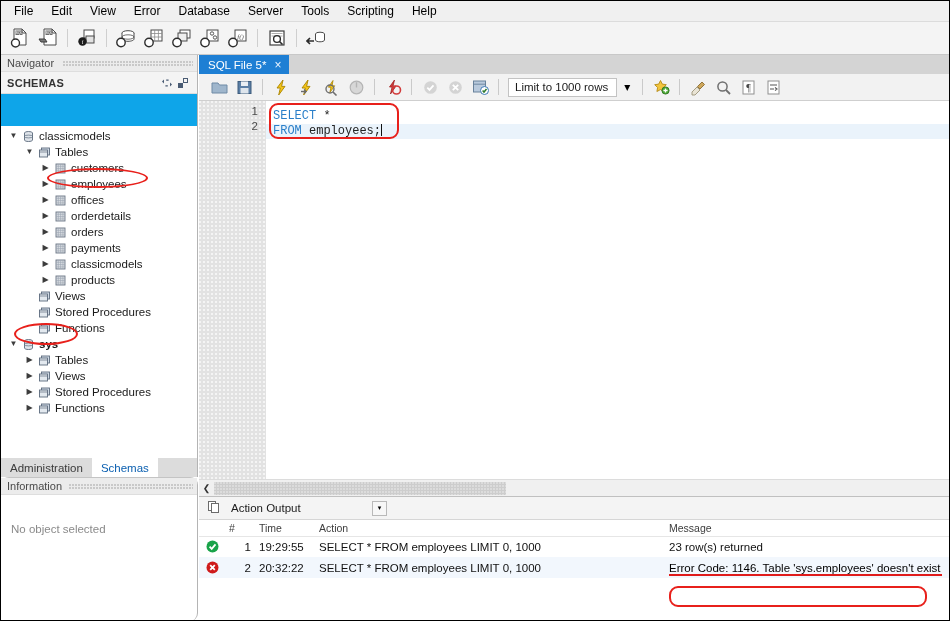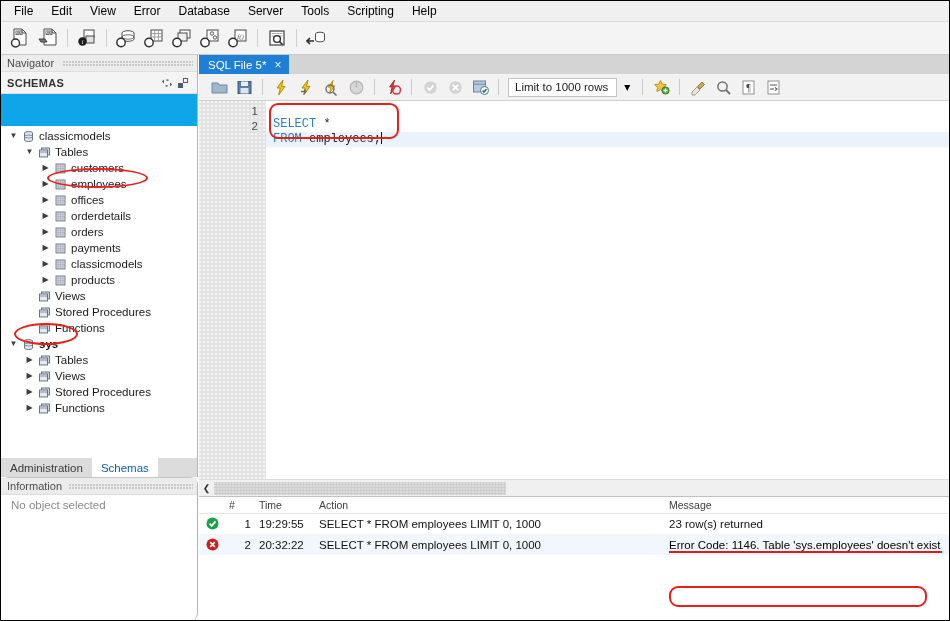--- a/index.html
+++ b/index.html
@@ -114,21 +114,21 @@
   }
   .ltab.active { background: #ffffff; color: #0a5fb0; }
 
   .infopanel {
     position: absolute; left: 0; top: 476px; width: 197px; height: 144px;
     background: #ffffff; border-right: 1px solid #b4b4b4;
     border-top: 1px solid #c4c4c4;
     border-radius: 8px;
   }
   .info-body {
-    padding: 4px 10px; font-size: 11.5px; color: #8a8a8a;
+    padding: 28px 10px; font-size: 11.5px; color: #8a8a8a;
   }
 
   
   .tabstrip {
     position: absolute; left: 198px; top: 54px; width: 752px; height: 19px;
     background: #d4d4d4;
     display: flex; align-items: flex-end;
   }
   .etab {
     height: 19px; background: #1e7fd4; color: #ffffff;
@@ -162,21 +162,21 @@
     position: absolute; left: 0; top: 0; width: 67px; height: 378px;
     background: #e2e2e2;
     background-image: radial-gradient(circle at 1px 1px, #f4f4f4 1px, transparent 1.2px);
     background-size: 4px 4px;
   }
   .lnum {
     position: absolute; right: 8px; font-size: 11.5px; color: #4a4a4a;
     font-family: "Liberation Sans", sans-serif;
   }
   .codearea {
-    position: absolute; left: 67px; top: 12px; right: 0; height: 378px; background: #fff;
+    position: absolute; left: 67px; top: 4px; right: 0; height: 378px; background: #fff;
   }
   .codeline {
     position: absolute; left: 0; right: 0; height: 15px;
     font-family: "Liberation Mono", monospace; font-size: 12px;
     white-space: pre; padding-left: 7px; color: #222;
   }
   .codeline.current { background: #eaf3fb; }
   .kw { color: #2a7fc9; }
   .caret {
     display: inline-block; width: 1px; height: 12px; background: #111;
@@ -751,20 +751,32 @@
 
   <div class="hscroll">
     <div class="hs-arrow">❮</div>
     <div class="hs-track">
       <div class="hs-thumb"></div>
     </div>
   </div>
 
   <div class="outputpanel">
 
+    <div class="out-toolbar">
+      <span>
+        <svg width="14" height="14" viewBox="0 0 14 14">
+          <rect x="1.5" y="1.5" width="7" height="9" fill="#fff" stroke="#6b6b6b" stroke-width="1"></rect>
+          <rect x="4.5" y="3.5" width="7" height="9" fill="#fff" stroke="#6b6b6b" stroke-width="1"></rect>
+        </svg>
+      </span>
+      <div class="out-select">
+        <span class="ov">Action Output</span>
+        <span class="od">▾</span>
+      </div>
+    </div>
 
     <table class="otable">
       <thead>
         <tr>
           <th class="col-st"></th>
           <th class="col-n">#</th>
           <th class="col-t">Time</th>
           <th class="col-a">Action</th>
           <th>Message</th>
         </tr>

